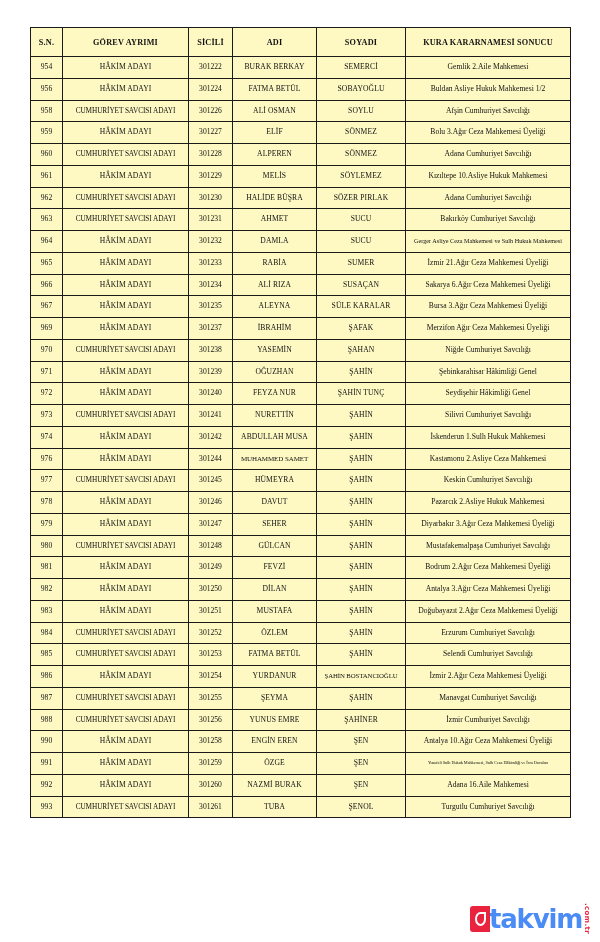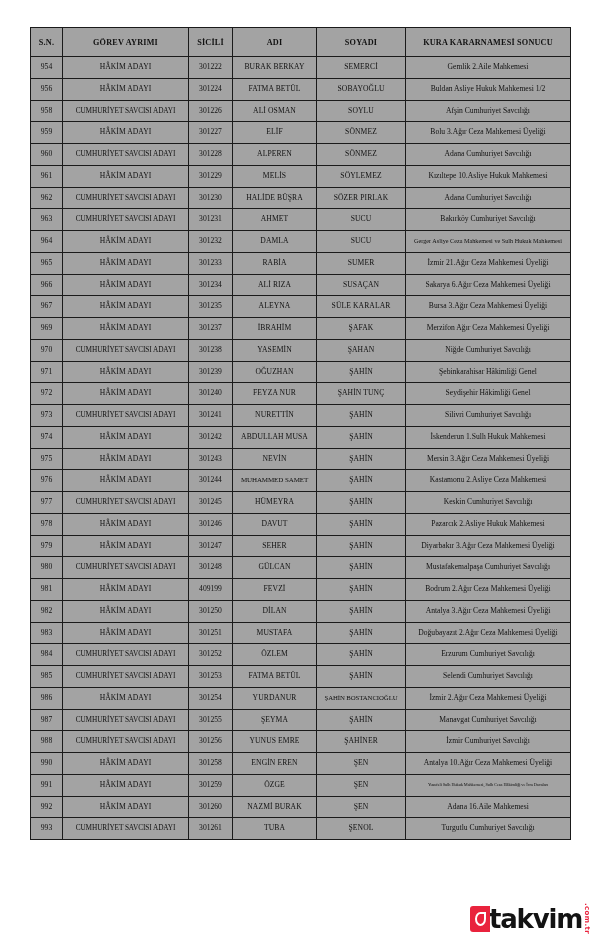--- a/index.html
+++ b/index.html
@@ -25,21 +25,21 @@
   .table-wrap {
     position: absolute;
     left: 30px;
     top: 27px;
     width: 540px;
   }
   table.kura {
     border-collapse: collapse;
     width: 540px;
     table-layout: fixed;
-    background: #a3a3a3;
+    background: #fef9c3;
   }
   table.kura th,
   table.kura td {
     border: 1px solid #1a1a1a;
     text-align: center;
     vertical-align: middle;
     padding: 0 1px;
     overflow: hidden;
     white-space: nowrap;
   }
@@ -104,21 +104,21 @@
     width: 11px; height: 14px;
     border: 2.6px solid #ffffff;
     border-radius: 50% 0 50% 50%;
     box-sizing: border-box;
   }
   .wm-word {
     font-family: "DejaVu Sans", sans-serif;
     font-weight: bold;
     font-size: 26px;
     line-height: 26px;
-    color: #000000;
+    color: #3b82f6;
     letter-spacing: -1.2px;
     margin-left: -1px;
   }
   .wm-tld {
     writing-mode: vertical-rl;
     font-family: "DejaVu Sans", sans-serif;
     font-size: 7px;
     font-weight: bold;
     color: #e8112d;
     letter-spacing: 0.4px;
@@ -290,28 +290,20 @@
           </tr>
           <tr>
             <td class="sn">974</td>
             <td class="gorev">HÂKİM ADAYI</td>
             <td class="sicil">301242</td>
             <td class="adi">ABDULLAH MUSA</td>
             <td class="soyadi">ŞAHİN</td>
             <td class="sonuc">İskenderun 1.Sulh Hukuk Mahkemesi</td>
           </tr>
           <tr>
-            <td class="sn">975</td>
-            <td class="gorev">HÂKİM ADAYI</td>
-            <td class="sicil">301243</td>
-            <td class="adi">NEVİN</td>
-            <td class="soyadi">ŞAHİN</td>
-            <td class="sonuc">Mersin 3.Ağır Ceza Mahkemesi Üyeliği</td>
-          </tr>
-          <tr>
             <td class="sn">976</td>
             <td class="gorev">HÂKİM ADAYI</td>
             <td class="sicil">301244</td>
             <td class="adi tight">MUHAMMED SAMET</td>
             <td class="soyadi">ŞAHİN</td>
             <td class="sonuc">Kastamonu 2.Asliye Ceza Mahkemesi</td>
           </tr>
           <tr>
             <td class="sn">977</td>
             <td class="gorev tight">CUMHURİYET SAVCISI ADAYI</td>
@@ -340,21 +332,21 @@
             <td class="sn">980</td>
             <td class="gorev tight">CUMHURİYET SAVCISI ADAYI</td>
             <td class="sicil">301248</td>
             <td class="adi">GÜLCAN</td>
             <td class="soyadi">ŞAHİN</td>
             <td class="sonuc">Mustafakemalpaşa Cumhuriyet Savcılığı</td>
           </tr>
           <tr>
             <td class="sn">981</td>
             <td class="gorev">HÂKİM ADAYI</td>
-            <td class="sicil">409199</td>
+            <td class="sicil">301249</td>
             <td class="adi">FEVZİ</td>
             <td class="soyadi">ŞAHİN</td>
             <td class="sonuc">Bodrum 2.Ağır Ceza Mahkemesi Üyeliği</td>
           </tr>
           <tr>
             <td class="sn">982</td>
             <td class="gorev">HÂKİM ADAYI</td>
             <td class="sicil">301250</td>
             <td class="adi">DİLAN</td>
             <td class="soyadi">ŞAHİN</td>

